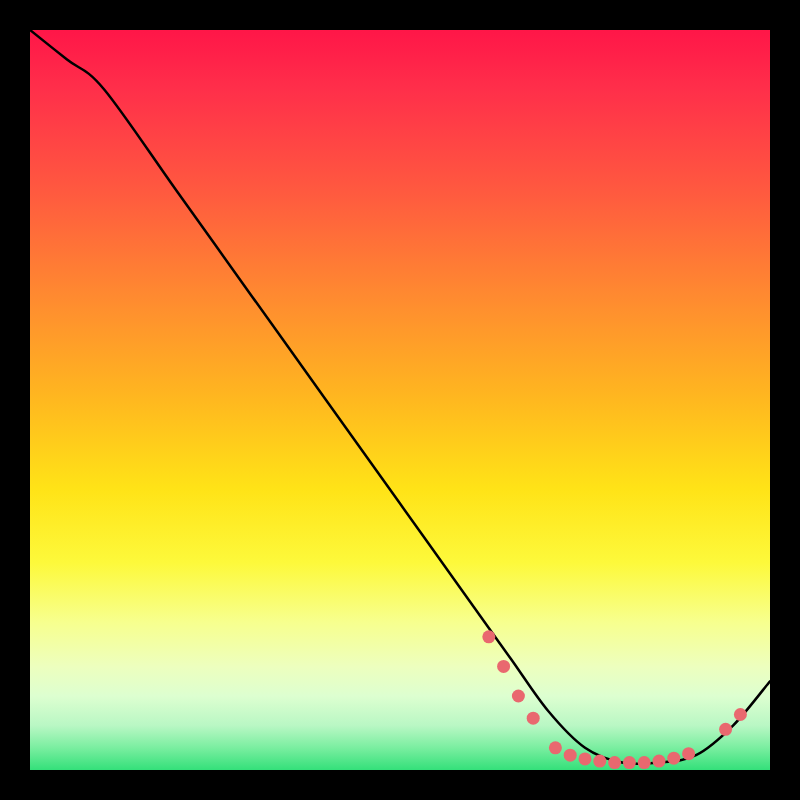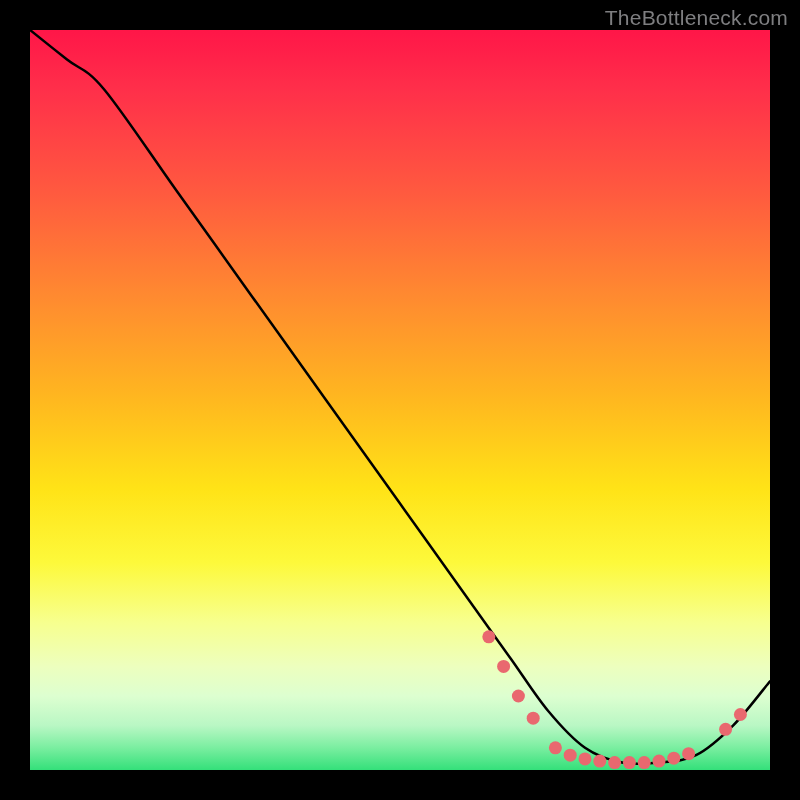--- a/index.html
+++ b/index.html
@@ -77,14 +77,13 @@
           <circle cx="599.4000000000001" cy="732.6" r="6.5" fill="#e9686f"></circle>
           <circle cx="614.1999999999999" cy="732.6" r="6.5" fill="#e9686f"></circle>
           <circle cx="629" cy="731.12" r="6.5" fill="#e9686f"></circle>
           <circle cx="643.8" cy="728.16" r="6.5" fill="#e9686f"></circle>
           <circle cx="658.6" cy="723.72" r="6.5" fill="#e9686f"></circle>
           <circle cx="695.5999999999999" cy="699.3" r="6.5" fill="#e9686f"></circle>
           <circle cx="710.4" cy="684.5" r="6.5" fill="#e9686f"></circle>
         </g>
     </svg>
   </div>
-  <div class="watermark">TheBottleneck.com</div>
 </div>
 
 </body></html>

